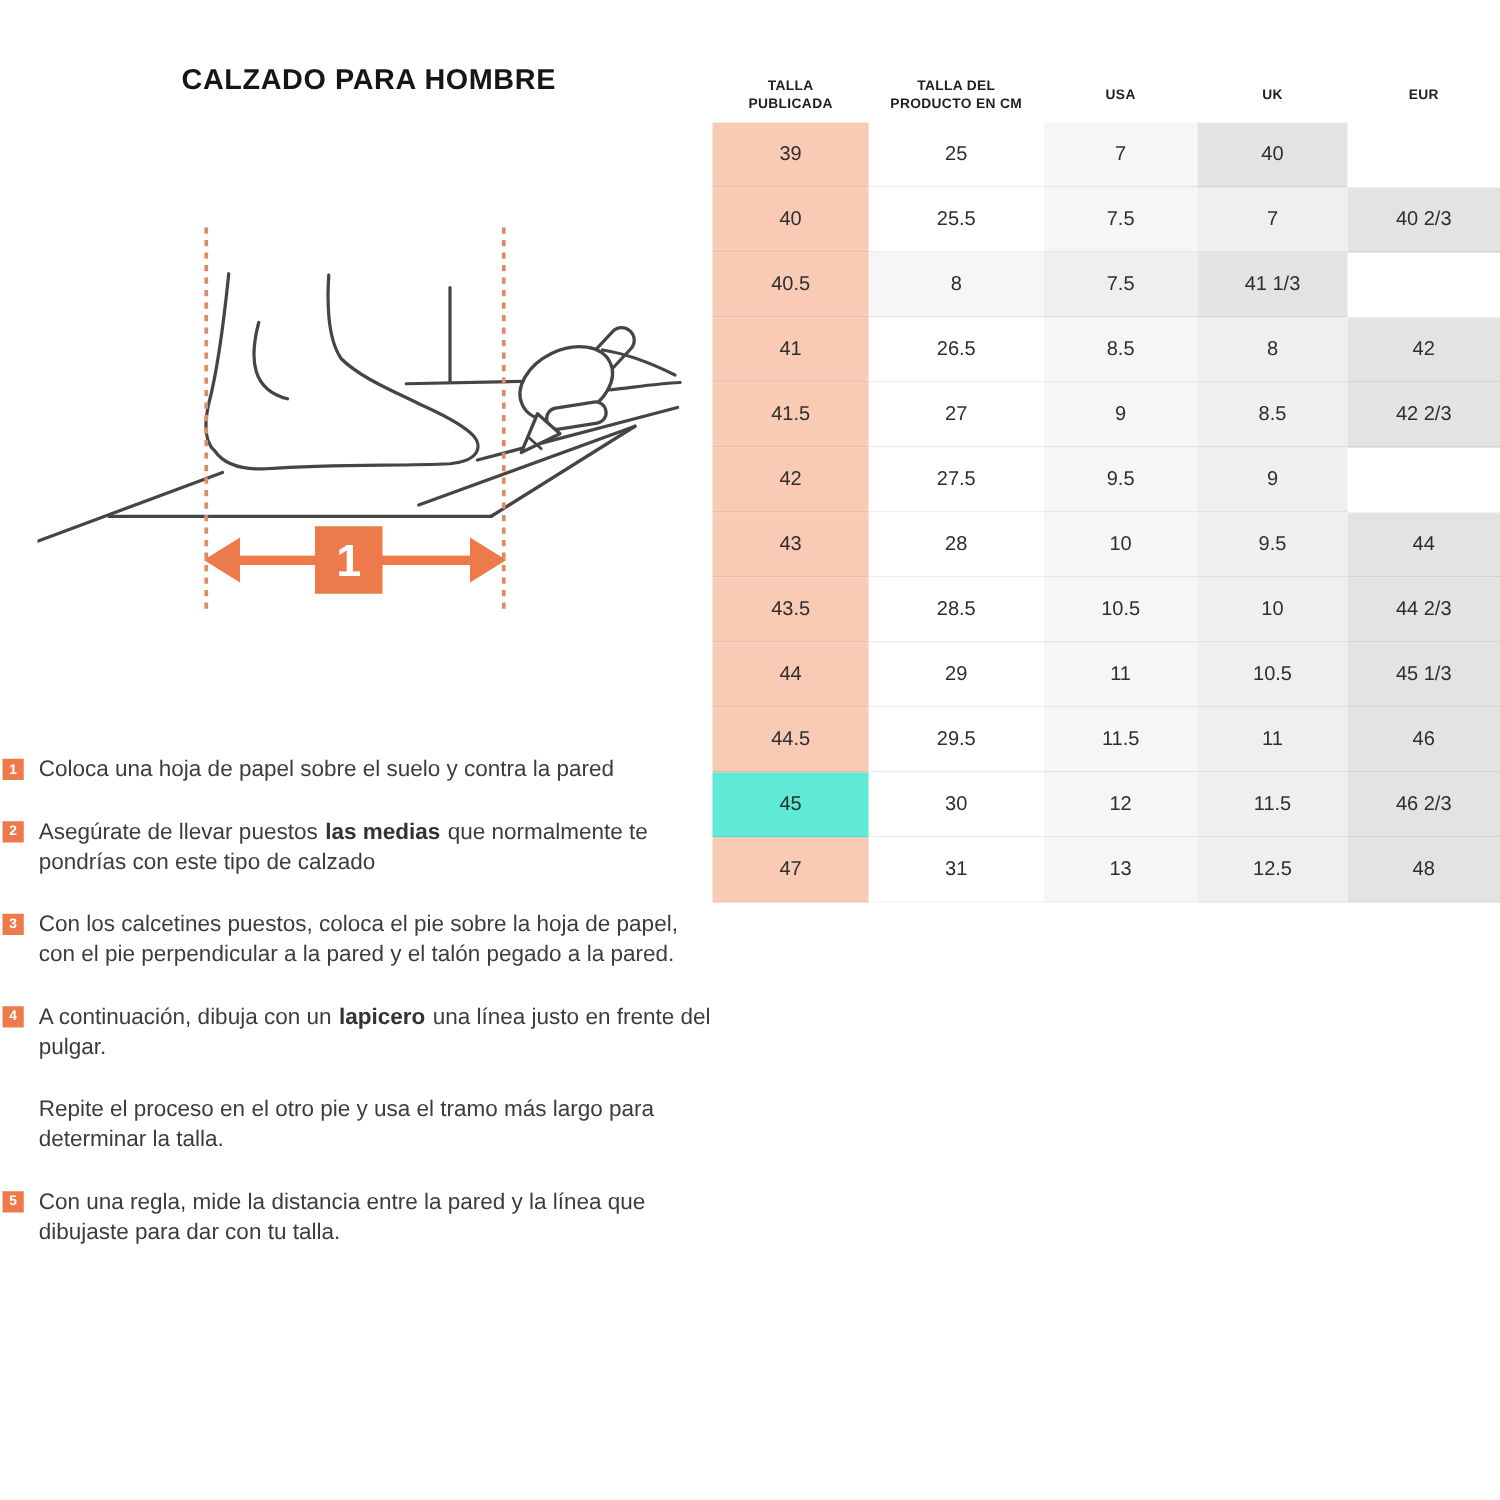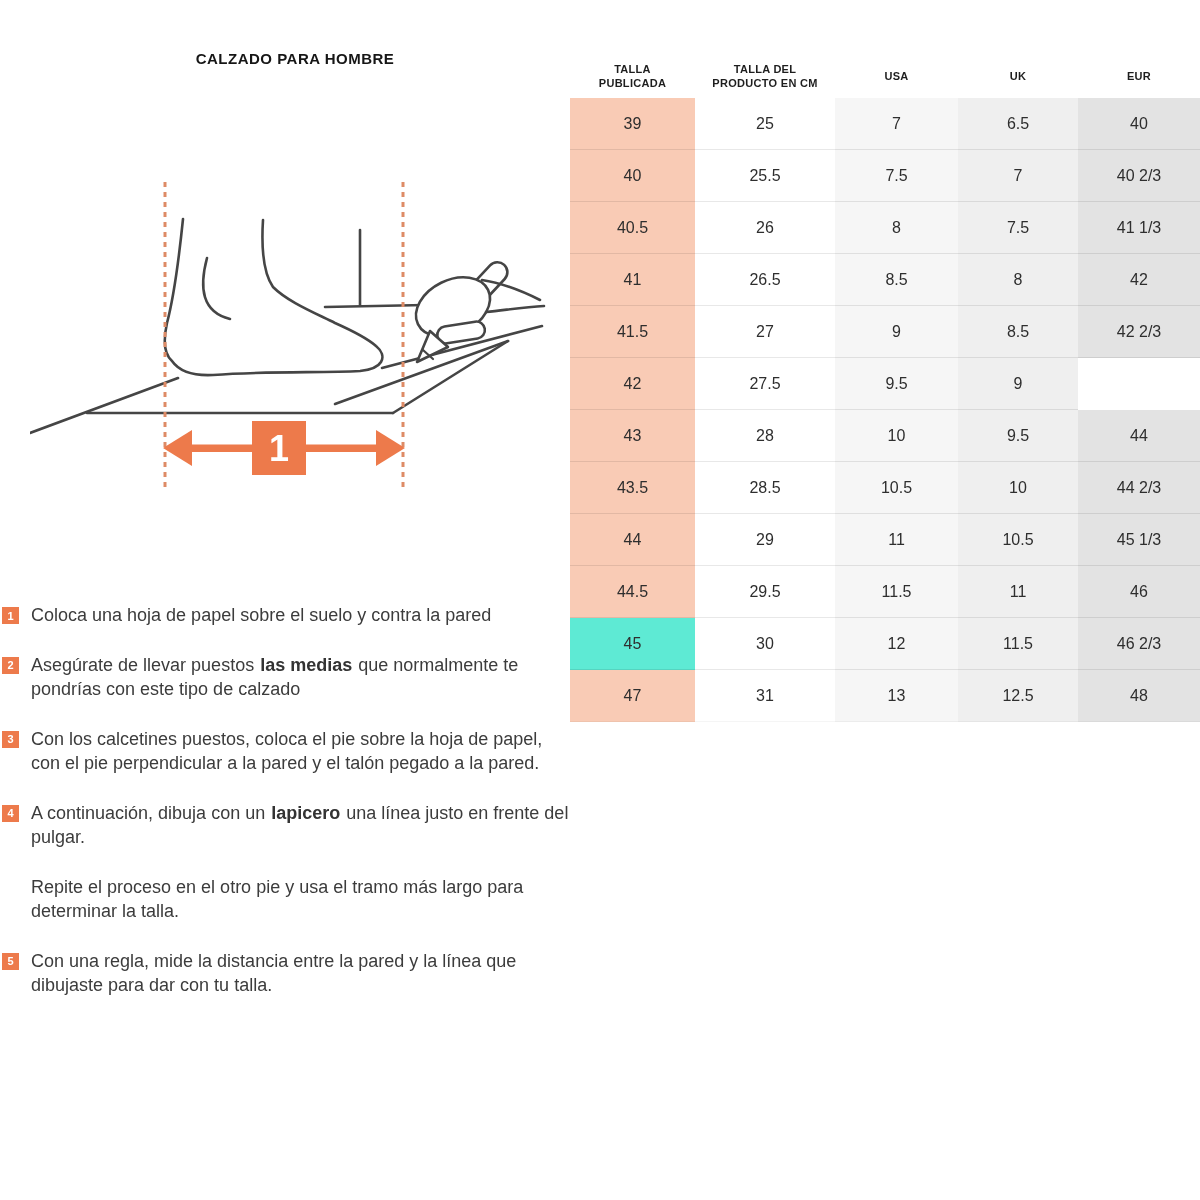--- a/index.html
+++ b/index.html
@@ -7,21 +7,21 @@
   body {
     width:1200px; height:1200px; position:relative; overflow:hidden;
     font-family:"Liberation Sans", "DejaVu Sans", sans-serif;
     -webkit-font-smoothing:antialiased;
   }
   .page { position:absolute; inset:0; background:#fff; }
 
   
   .page-title {
     position:absolute; left:0; top:50px; width:590px;
-    text-align:center; font-size:15px; font-weight:bold;
+    text-align:center; font-size:23px; font-weight:bold;
     letter-spacing:.5px; color:#161616;
   }
   .illus { position:absolute; left:30px; top:180px; width:540px; height:330px; }
 
   .steps {
     position:absolute; left:2px; top:603px; width:578px; list-style:none;
   }
   .step { display:flex; align-items:flex-start; margin-bottom:25px; }
   .badge {
     flex:0 0 17px; width:17px; height:17px; margin:4px 12px 0 0;
@@ -143,35 +143,33 @@
       <div class="th">TALLA DEL PRODUCTO EN CM</div>
       <div class="th">USA</div>
       <div class="th">UK</div>
       <div class="th">EUR</div>
     </div>
     <div class="tbody">
   <div class="trow">
     <div class="td" style="background: rgb(249, 203, 181);">39</div>
     <div class="td" style="background: rgb(255, 255, 255);">25</div>
     <div class="td" style="background: rgb(246, 246, 246);">7</div>
-    <div class="td" style="background: rgb(239, 239, 239);">6.5</div>
     <div class="td" style="background: rgb(227, 227, 227);">40</div>
   </div>
 
   <div class="trow">
     <div class="td" style="background: rgb(249, 203, 181);">40</div>
     <div class="td" style="background: rgb(255, 255, 255);">25.5</div>
     <div class="td" style="background: rgb(246, 246, 246);">7.5</div>
     <div class="td" style="background: rgb(239, 239, 239);">7</div>
     <div class="td" style="background: rgb(227, 227, 227);">40 2/3</div>
   </div>
 
   <div class="trow">
     <div class="td" style="background: rgb(249, 203, 181);">40.5</div>
-    <div class="td" style="background: rgb(255, 255, 255);">26</div>
     <div class="td" style="background: rgb(246, 246, 246);">8</div>
     <div class="td" style="background: rgb(239, 239, 239);">7.5</div>
     <div class="td" style="background: rgb(227, 227, 227);">41 1/3</div>
   </div>
 
   <div class="trow">
     <div class="td" style="background: rgb(249, 203, 181);">41</div>
     <div class="td" style="background: rgb(255, 255, 255);">26.5</div>
     <div class="td" style="background: rgb(246, 246, 246);">8.5</div>
     <div class="td" style="background: rgb(239, 239, 239);">8</div>

